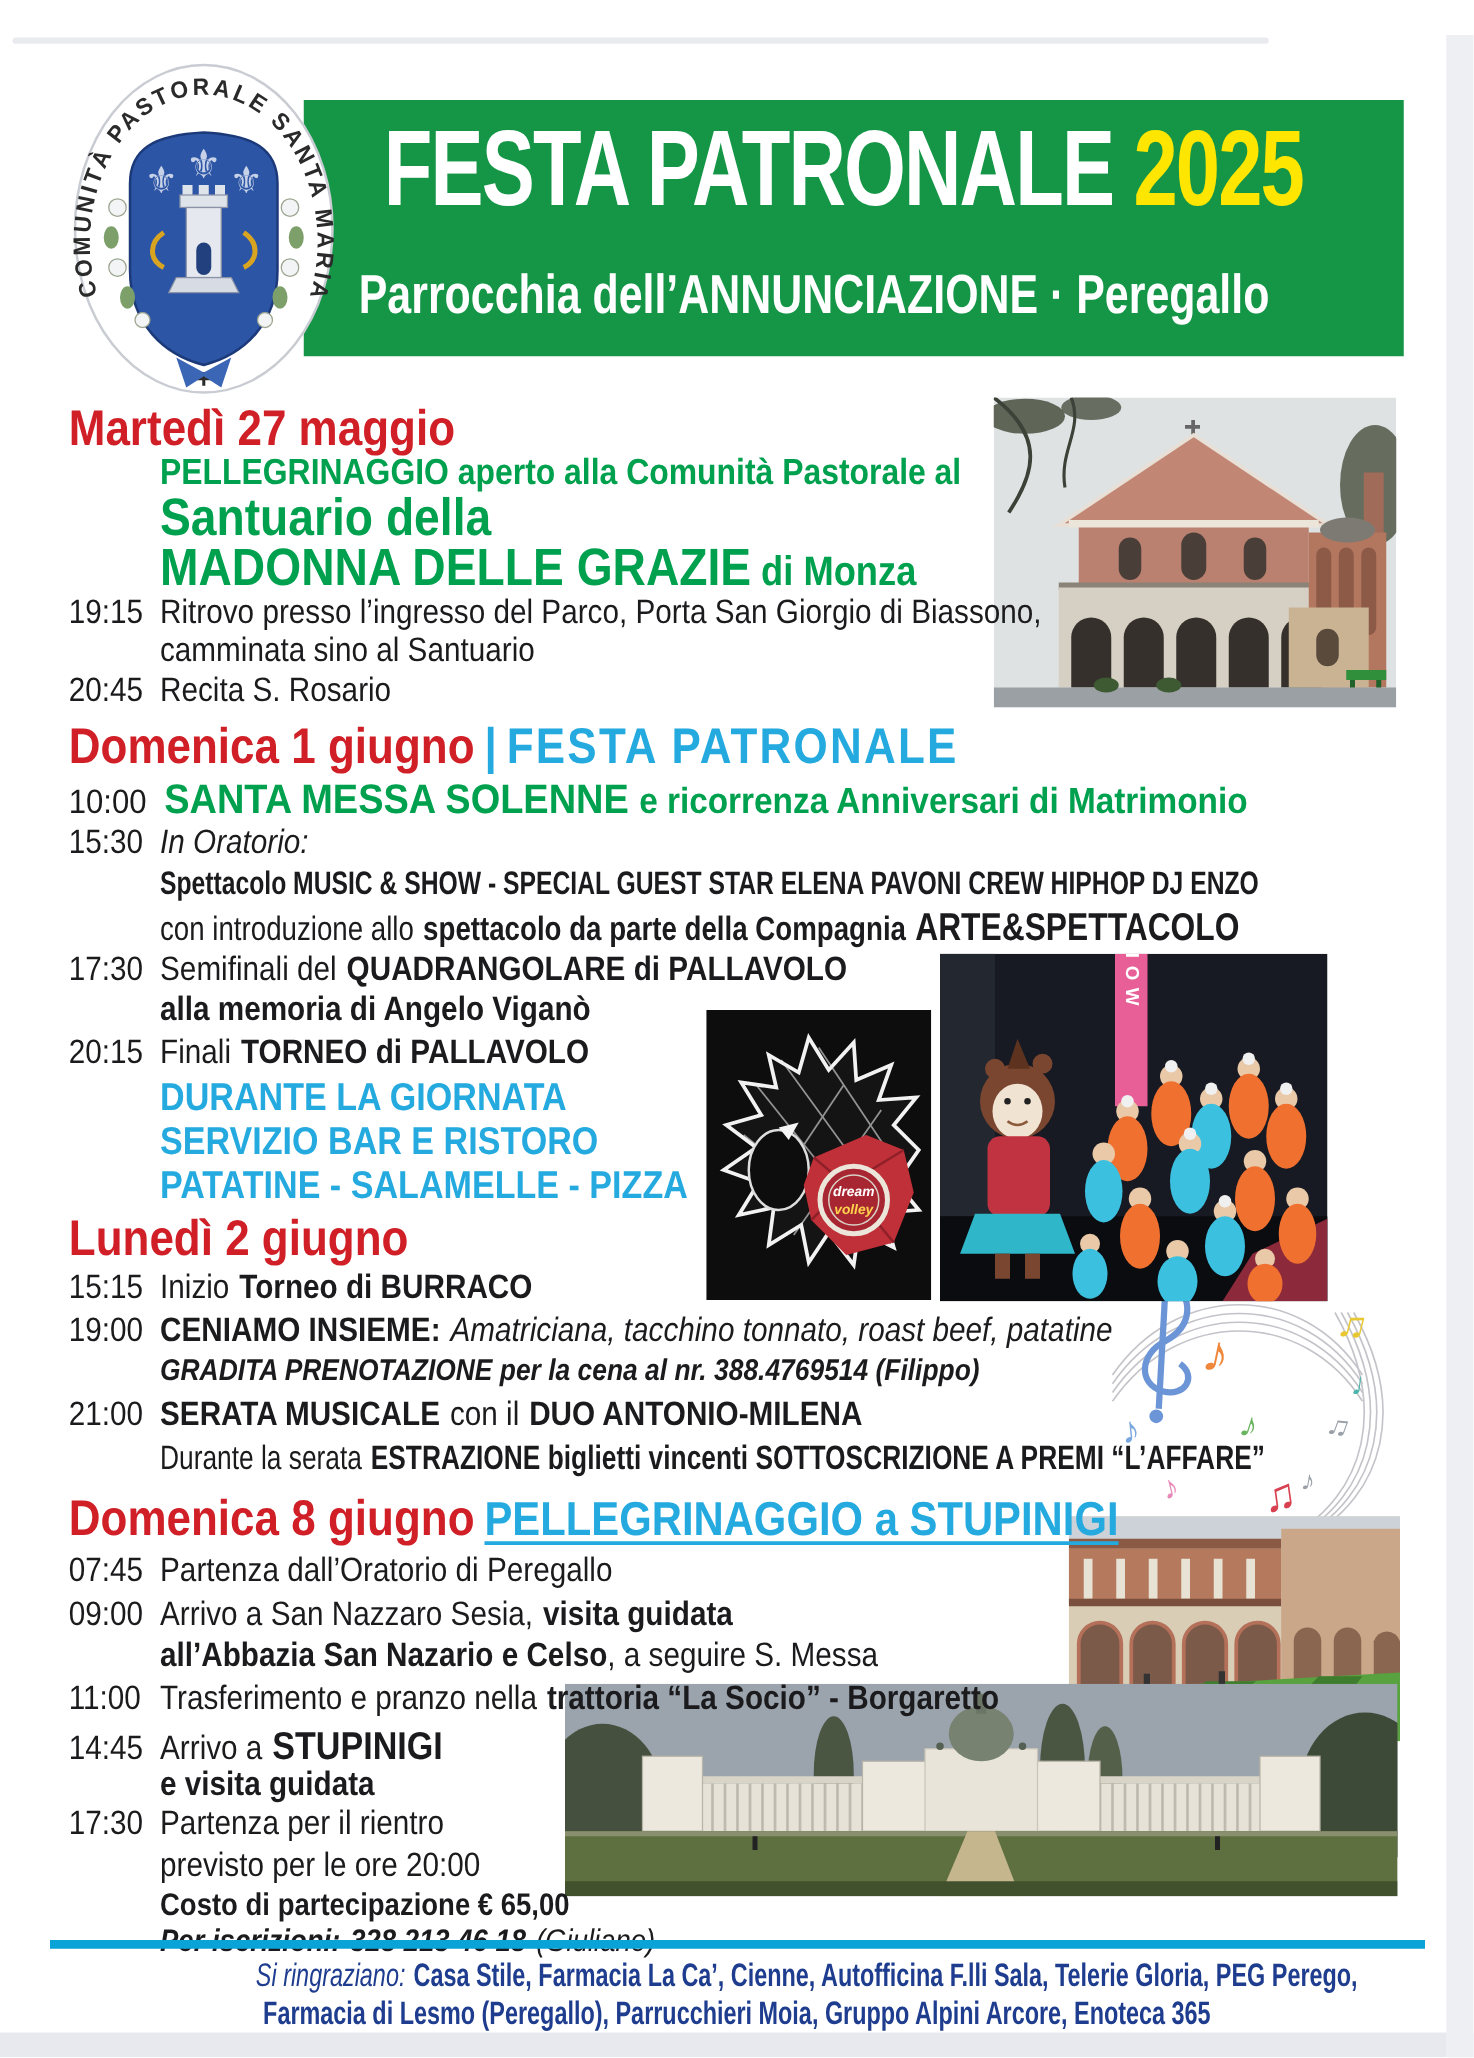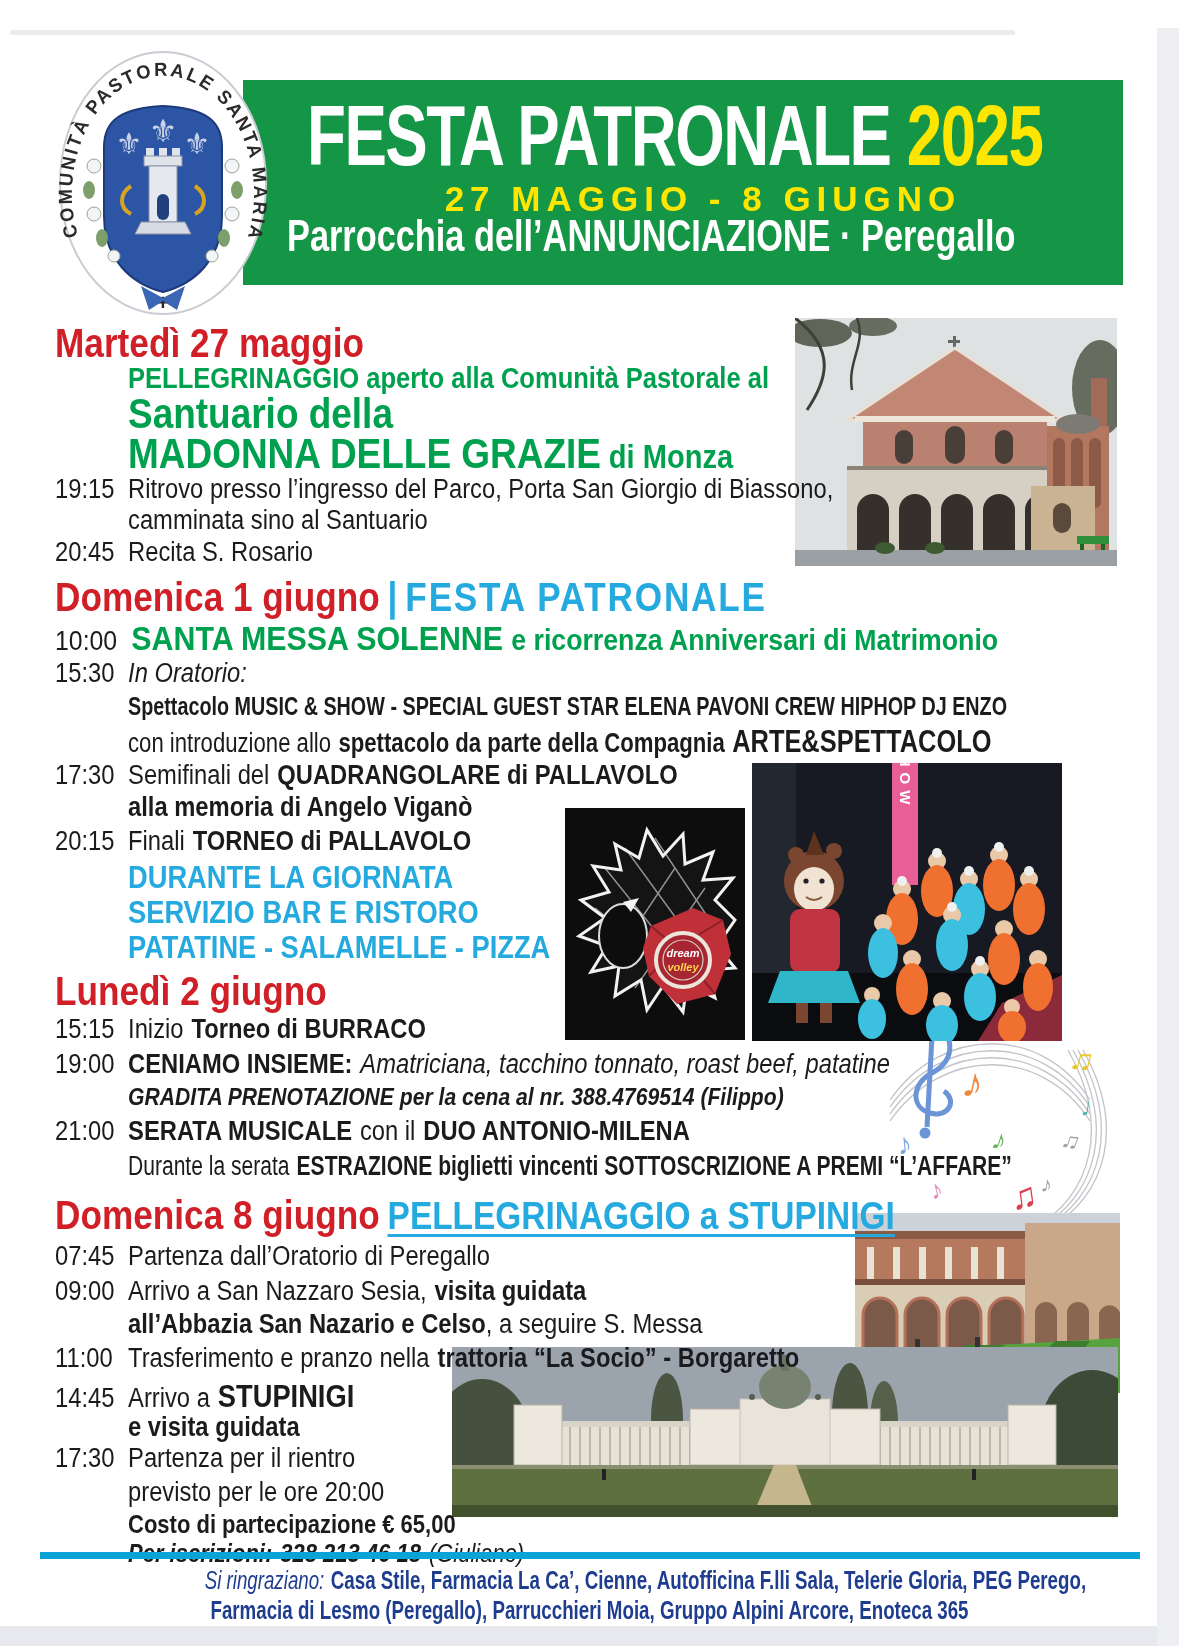--- a/index.html
+++ b/index.html
@@ -44,21 +44,20 @@
 <body>
 
 <div class="stage">
 
   <div class="edge-t"></div>
   <div class="edge-r"></div>
   <div class="edge-b"></div>
 
   <div class="banner">
     <div class="bt"><span>FESTA PATRONALE</span>&nbsp;<span class="by">2025</span></div>
-    <div class="bd">27 MAGGIO - 8 GIUGNO</div>
     <div class="bs">Parrocchia dell’ANNUNCIAZIONE · Peregallo</div>
   </div>
 
   <svg class="seal" width="214" height="270" viewBox="0 0 214 270">
     <defs>
         <path id="ringp" d="M 22,188 A 91 118 0 1 1 192,188"></path>
       </defs>
     <ellipse cx="107" cy="135" rx="103" ry="131" fill="#ffffff" stroke="#c9ccd2" stroke-width="2"></ellipse>
     <text font-size="19" font-weight="700" fill="#2a2a2a" letter-spacing="2.5">
       <textPath href="#ringp" textLength="418" lengthAdjust="spacingAndGlyphs">COMUNITÀ PASTORALE SANTA MARIA</textPath>

